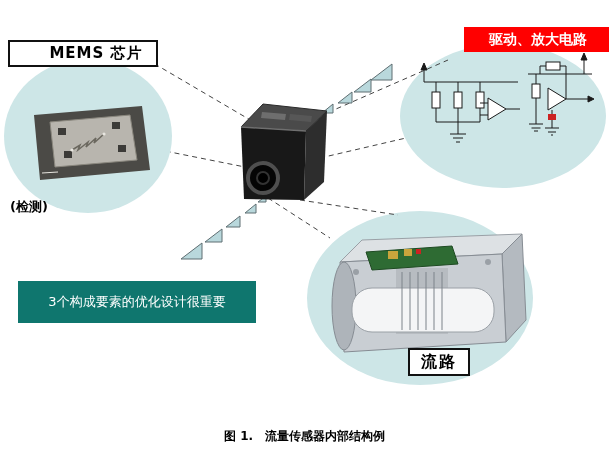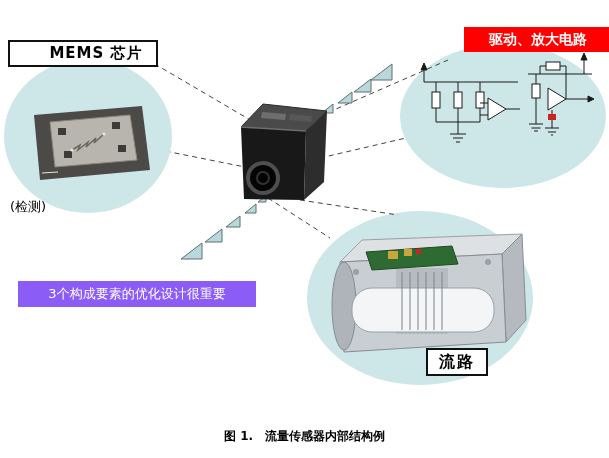--- a/index.html
+++ b/index.html
@@ -5,25 +5,25 @@
   html,body{margin:0;padding:0;background:#fff;}
   .canvas{
     position:relative;width:609px;height:458px;background:#fff;overflow:hidden;
     font-family:"DejaVu Sans",sans-serif;color:#000;
   }
   .layer-svg{position:absolute;left:0;top:0;z-index:1;}
   .lbl{position:absolute;z-index:2;display:flex;align-items:center;justify-content:center;box-sizing:border-box;}
   .box-label{background:#fff;border:2px solid #111;font-weight:bold;}
   .mems-box{left:8px;top:40px;width:150px;height:27px;font-size:15px;letter-spacing:1px;padding-left:26px;}
   .drive-box{left:457px;top:27px;width:148px;height:25px;background:#ff0000;color:#fff;font-weight:bold;font-size:14px;margin-left:7px;}
-  .flow-box{left:426px;top:348px;width:62px;height:28px;font-size:16px;letter-spacing:2px;}
-  .sub-label{font-size:13px;font-weight:normal;z-index:2;position:absolute;}
+  .flow-box{left:408px;top:348px;width:62px;height:28px;font-size:16px;letter-spacing:2px;}
+  .sub-label{font-size:13px;font-weight:bold;z-index:2;position:absolute;}
   .detect-sub{left:10px;top:198px;}
   .heater-sub{left:450px;top:199px;}
-  .banner{left:18px;top:281px;width:238px;height:26px;background:#8b5cf6;color:#fff;font-size:13px;font-weight:normal;}
+  .banner{left:18px;top:281px;width:238px;height:42px;background:#0f766e;color:#fff;font-size:13px;font-weight:normal;}
   .caption{left:0;top:428px;width:609px;text-align:left;font-size:12px;font-weight:bold;justify-content:center;}
 </style>
 </head>
 <body>
 
 <div class="canvas">
 
   <svg class="layer-svg" width="609" height="458" viewBox="0 0 609 458">
 
     <ellipse cx="88" cy="136" rx="84" ry="77" fill="#cde6e7"></ellipse>

